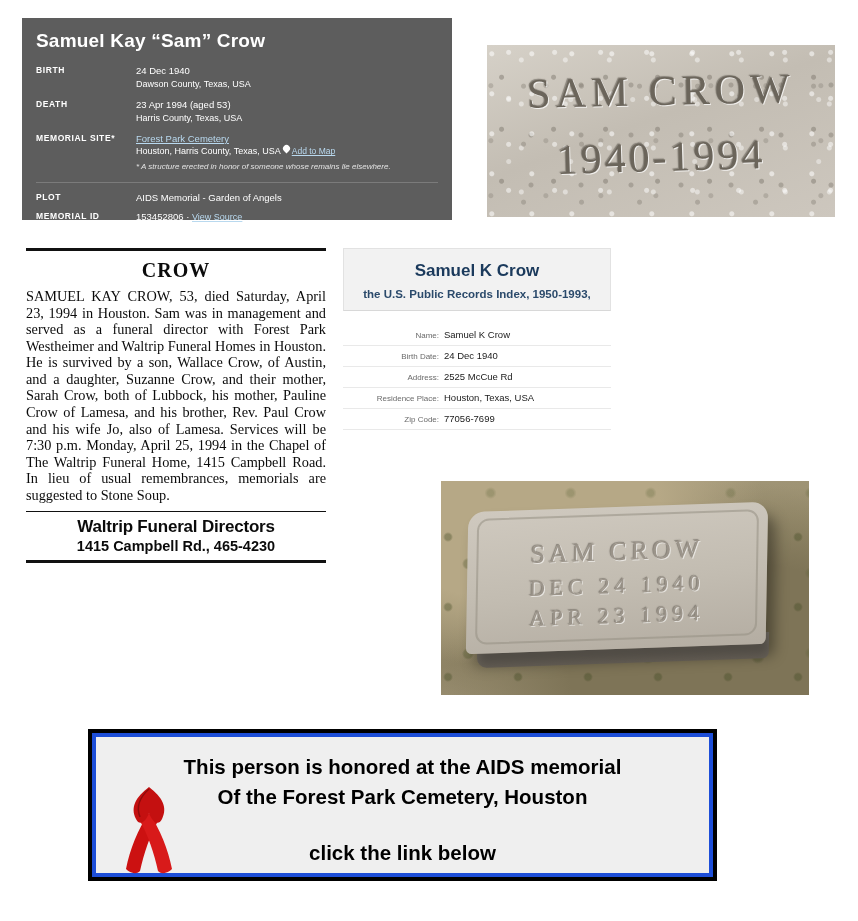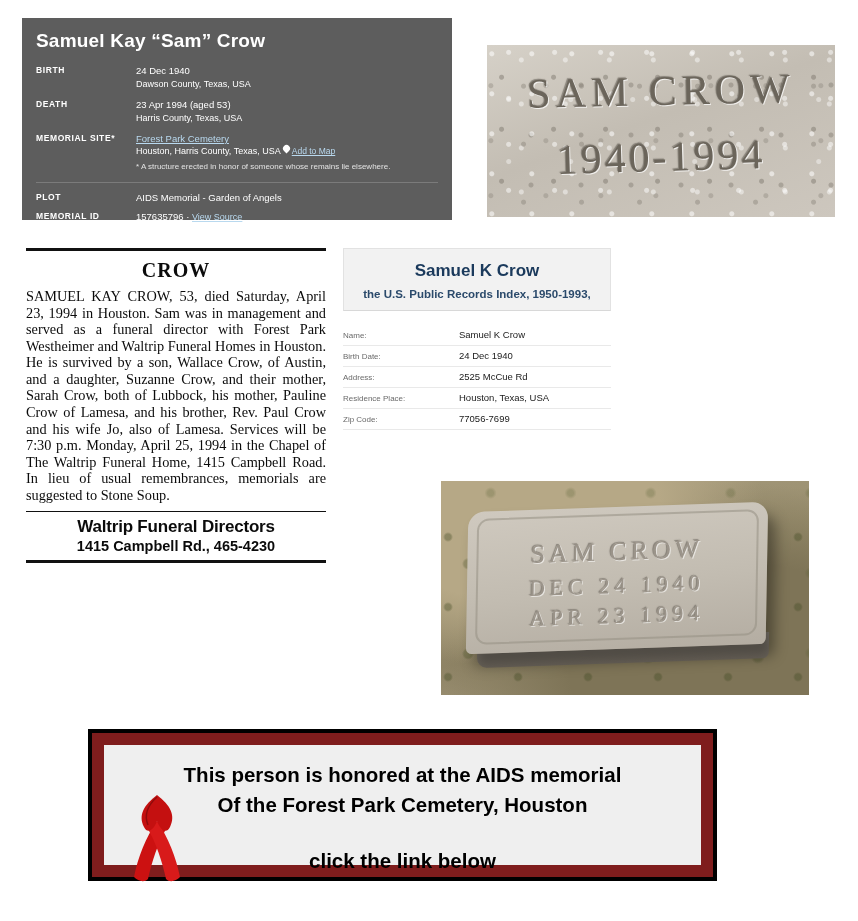--- a/index.html
+++ b/index.html
@@ -59,20 +59,21 @@
     font-size: 9px;
   }
   .mem-link {
     color: #b9d9ef;
     text-decoration: underline;
     font-size: 9.5px;
   }
   .mem-note {
     display: block;
     font-size: 8px;
+    font-style: italic;
     color: #e2e2e2;
     margin-top: 3px;
   }
   .add-to-map {
     color: #b9d9ef;
     text-decoration: underline;
     font-size: 8.5px;
   }
   .pin-icon {
     display: inline-block;
@@ -232,24 +233,24 @@
   }
   .rec-row {
     display: flex;
     align-items: baseline;
     border-bottom: 1px solid #e9e9e9;
     padding: 4px 0 5px 0;
   }
   .rec-label {
     width: 96px;
     flex: 0 0 96px;
-    text-align: left;
+    text-align: right;
     font-size: 8px;
     color: #6a6a6a;
-    padding-right: 20px;
+    padding-right: 5px;
   }
   .rec-value {
     font-size: 9.5px;
     color: #1a1a1a;
   }
 
   
   .marker-photo {
     position: absolute;
     left: 441px;
@@ -326,22 +327,22 @@
     top: 729px;
     width: 629px;
     height: 152px;
     background: #000000;
     padding: 4px;
     box-sizing: border-box;
   }
   .banner-mid {
     width: 100%;
     height: 100%;
-    background: #7f1d1d;
-    padding: 12px;
+    background: #1d4ed8;
+    padding: 4px;
     box-sizing: border-box;
   }
   .banner-inner {
     width: 100%;
     height: 100%;
     background: #efefef;
     box-sizing: border-box;
     position: relative;
   }
   .banner-line1, .banner-line2, .banner-line3 {
@@ -401,21 +402,21 @@
   <div class="mem-divider"></div>
 
   <div class="mem-row tight">
     <div class="mem-label">PLOT</div>
     <div class="mem-value">AIDS Memorial - Garden of Angels</div>
   </div>
 
   <div class="mem-row tight">
     <div class="mem-label">MEMORIAL ID</div>
     <div class="mem-value">
-      <span>157635796 ·</span>
+      <span>153452806 ·</span>
       <a class="view-source" href="#">View Source</a>
     </div>
   </div>
 </div>
 
 <div class="headstone-top">
   <div class="stone-texture"></div>
   <div class="stone-text stone-name">SAM CROW</div>
   <div class="stone-text stone-dates">1940-1994</div>
 </div>

